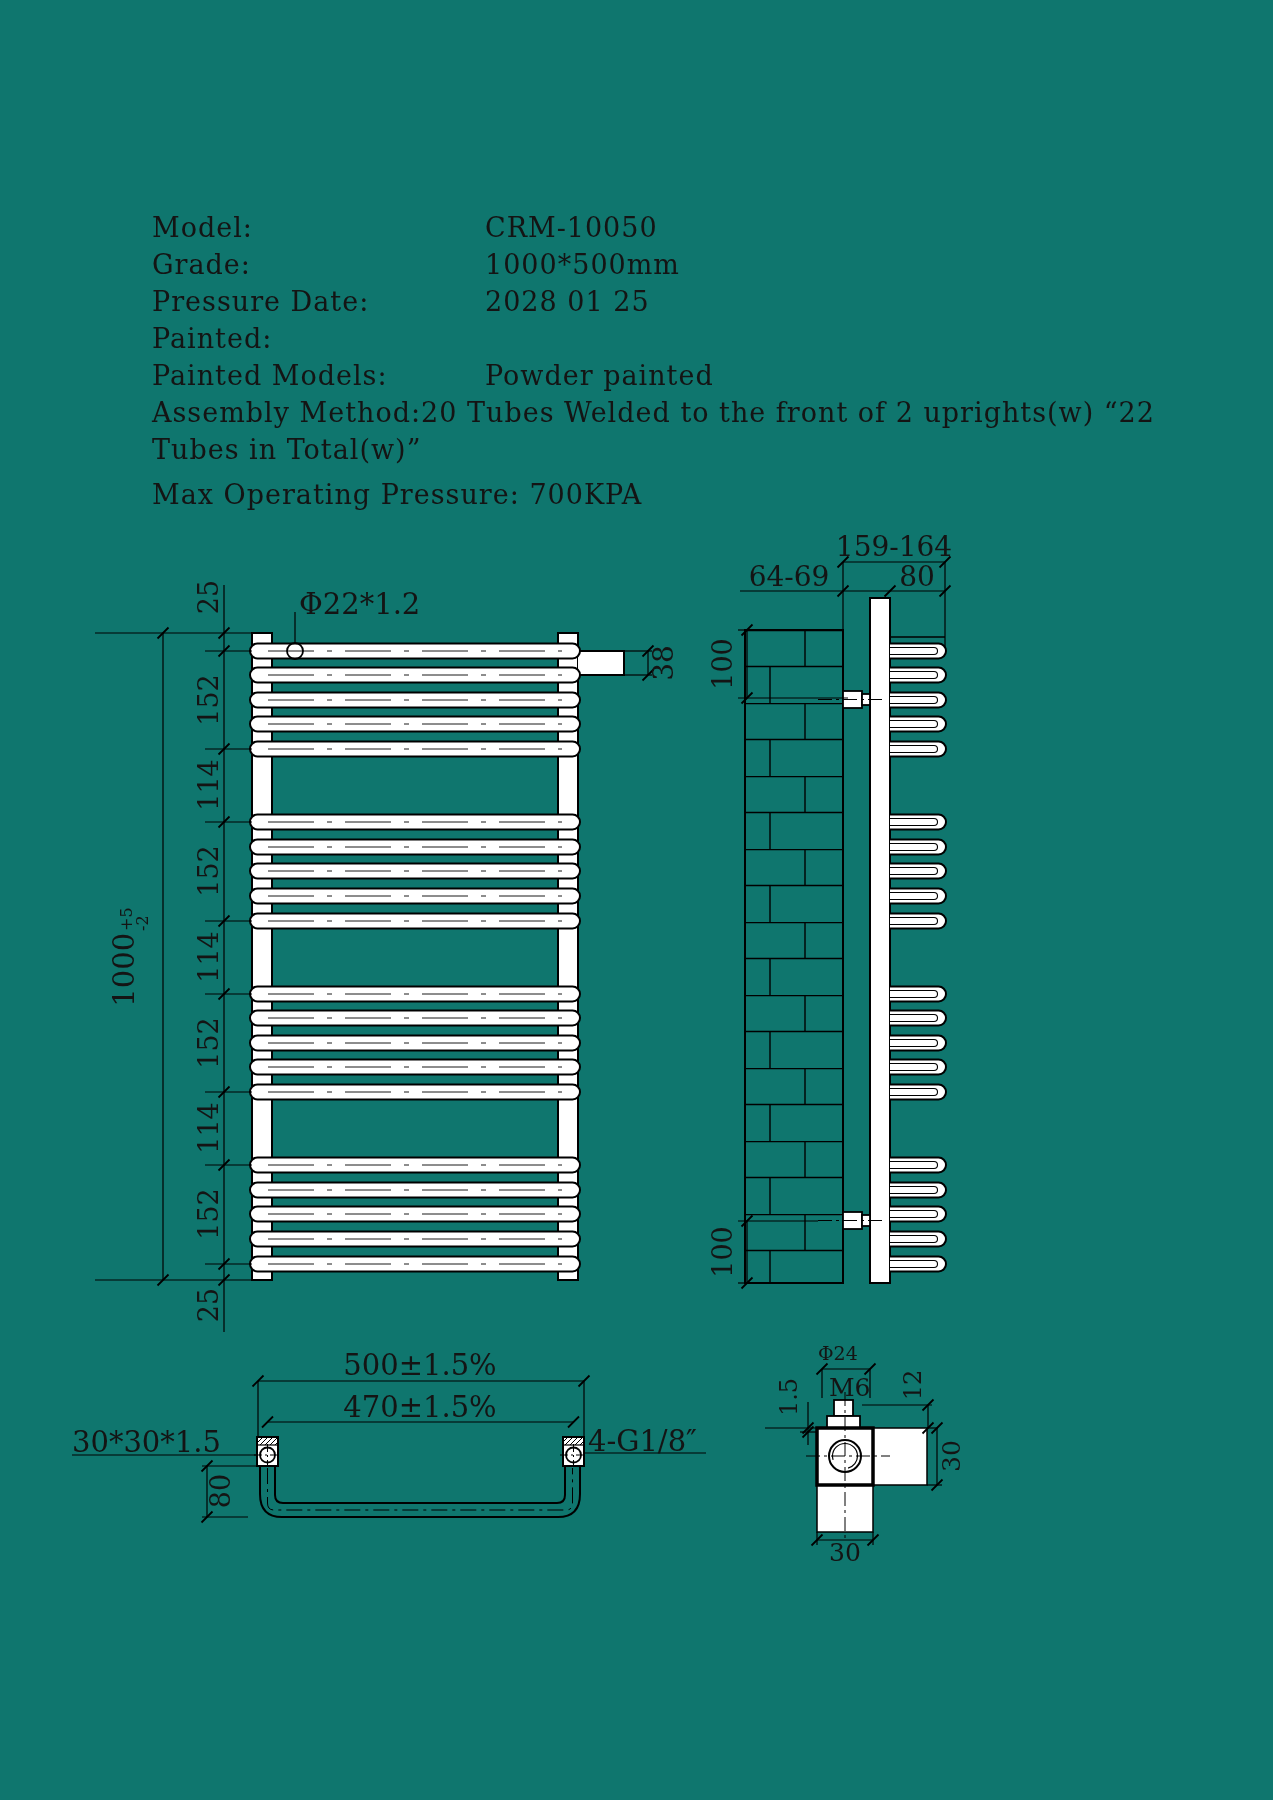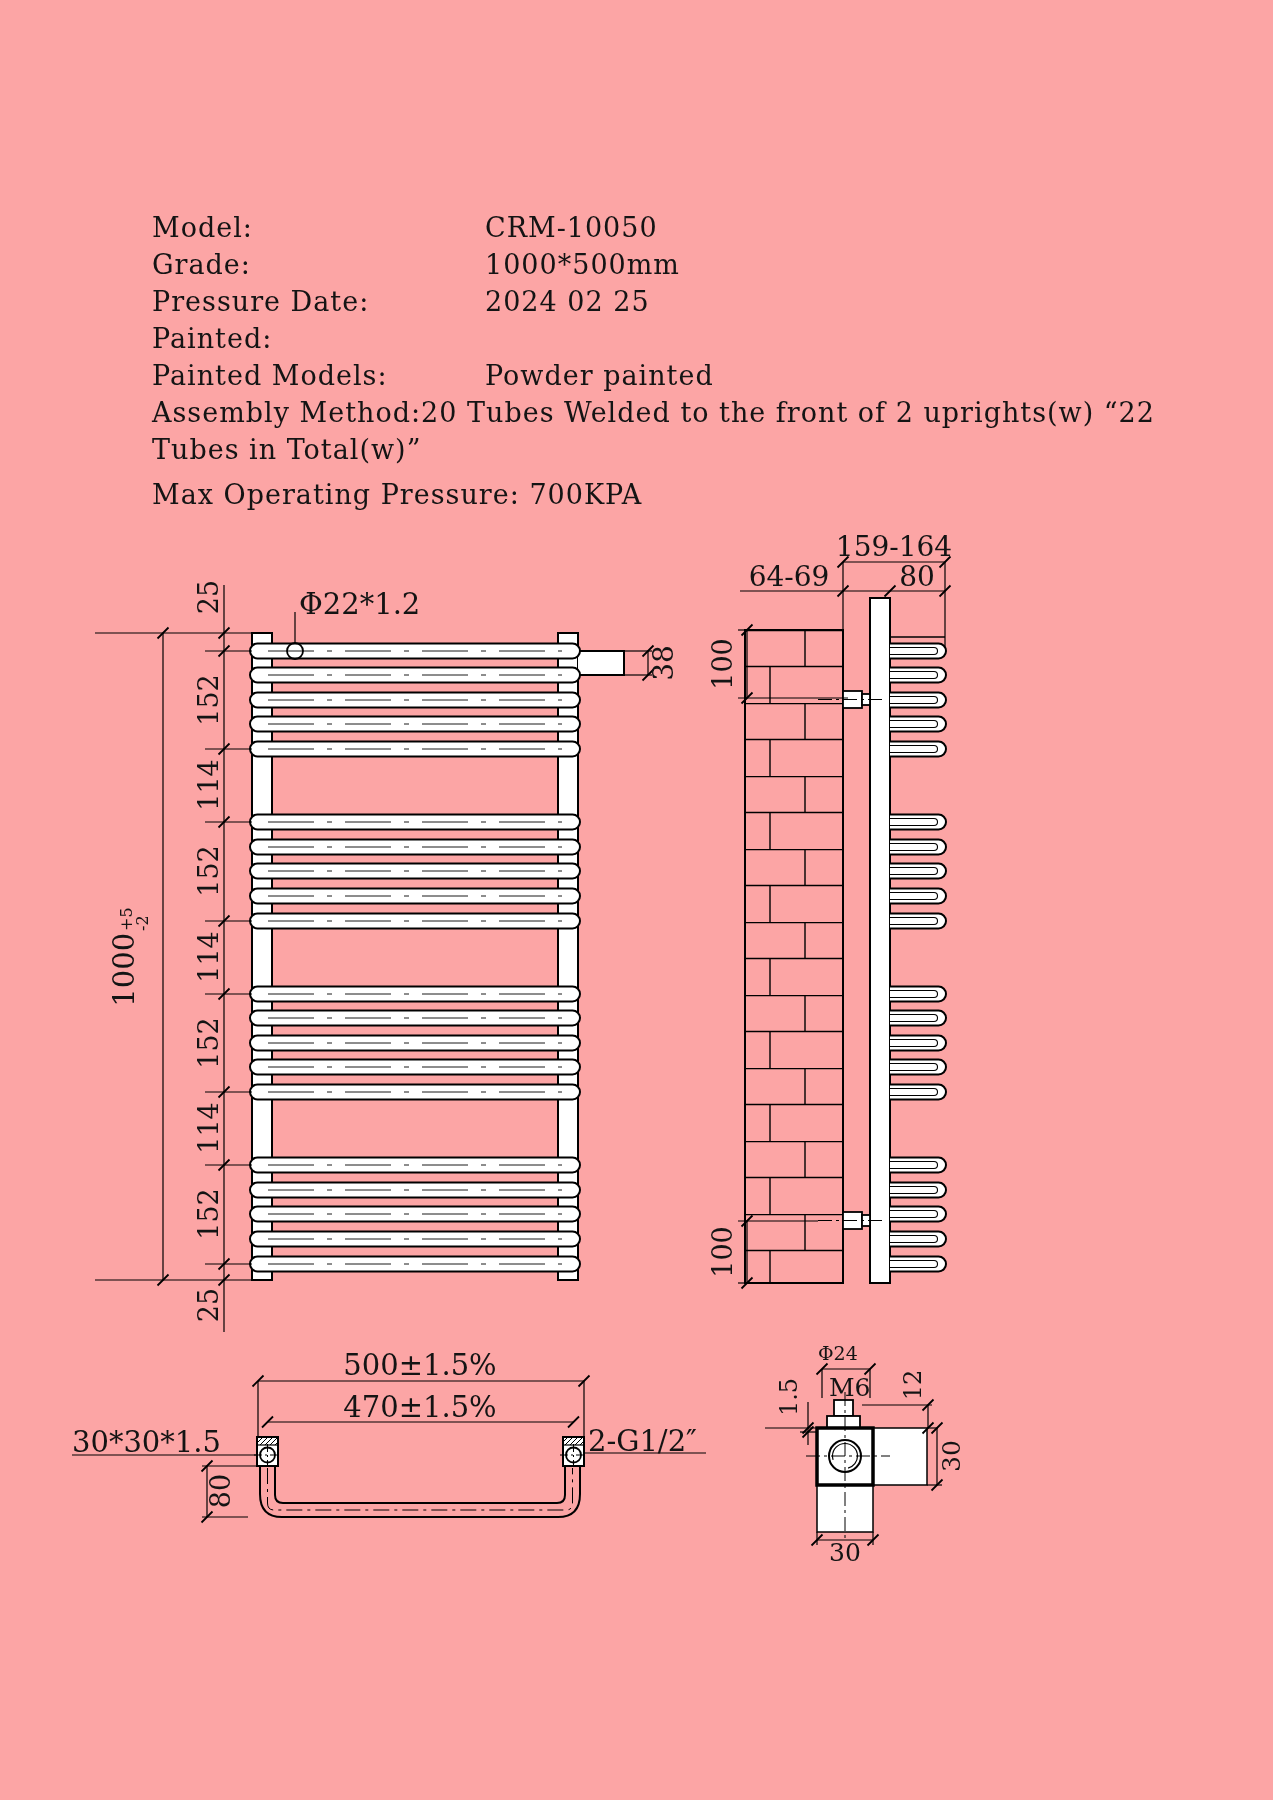--- a/index.html
+++ b/index.html
@@ -1,16 +1,16 @@
 <!DOCTYPE html>
 <html><head>
 <meta charset="utf-8">
 <style>
   html,body{margin:0;padding:0;background:#e8e8e8;}
-  .canvas{position:relative;width:1273px;height:1800px;background:#fca5a5;margin:0 auto;
+  .canvas{position:relative;width:1273px;height:1800px;background:#0f766e;margin:0 auto;
           font-family:"DejaVu Serif",serif;color:#141414;overflow:hidden;}
   .trow{position:absolute;left:0;width:100%;height:30px;}
   .tlabel{position:absolute;left:152px;font-size:27px;letter-spacing:1px;white-space:nowrap;}
   .tvalue{position:absolute;left:485px;font-size:27px;letter-spacing:1px;white-space:nowrap;}
   .lline{position:absolute;left:152px;font-size:27px;letter-spacing:1px;white-space:nowrap;}
   .ltext{position:absolute;font-size:27px;white-space:nowrap;}
   .htext{position:absolute;transform:translate(-50%,-50%);font-size:28px;white-space:nowrap;}
   .vtext{position:absolute;transform:translate(-50%,-50%) rotate(-90deg);font-size:27px;white-space:nowrap;}
   .sz29{font-size:29px;} .sz28{font-size:28px;} .sz27{font-size:19px;}
   .sz25{font-size:25px;} .sz24{font-size:24px;}
@@ -261,21 +261,21 @@
     <div class="trow" style="top:212px">
       <span class="tlabel">Model:</span>
       <span class="tvalue">CRM-10050</span>
     </div>
     <div class="trow" style="top:249px">
       <span class="tlabel">Grade:</span>
       <span class="tvalue">1000*500mm</span>
     </div>
     <div class="trow" style="top:286px">
       <span class="tlabel">Pressure Date:</span>
-      <span class="tvalue">2024 02 25</span>
+      <span class="tvalue">2028 01 25</span>
     </div>
     <div class="trow" style="top:323px">
       <span class="tlabel">Painted:</span>
     </div>
     <div class="trow" style="top:360px">
       <span class="tlabel">Painted Models:</span>
       <span class="tvalue">Powder painted</span>
     </div>
     <div class="lline" style="top:397px">Assembly Method:20 Tubes Welded to the front of 2 uprights(w) “22</div>
     <div class="lline" style="top:434px">Tubes in Total(w)”</div>
@@ -302,21 +302,21 @@
 
   <div class="htext" style="left:894px;top:546px">159-164</div>
   <div class="htext" style="left:789px;top:576px">64-69</div>
   <div class="htext" style="left:917px;top:576px">80</div>
   <div class="vtext" style="left:722px;top:664px">100</div>
   <div class="vtext" style="left:722px;top:1252px">100</div>
 
   <div class="htext sz29" style="left:420px;top:1365px">500±1.5%</div>
   <div class="htext sz29" style="left:420px;top:1407px">470±1.5%</div>
   <div class="ltext sz29" style="left:72px;top:1425px">30*30*1.5</div>
-  <div class="ltext sz29" style="left:588px;top:1424px">2-G1/2″</div>
+  <div class="ltext sz29" style="left:588px;top:1424px">4-G1/8″</div>
   <div class="vtext" style="left:220px;top:1491px">80</div>
 
   <div class="ltext sz27" style="left:818px;top:1342px">Φ24</div>
   <div class="ltext sz25" style="left:829px;top:1373px">M6</div>
   <div class="vtext sz24" style="left:789px;top:1397px">1.5</div>
   <div class="vtext sz24" style="left:913px;top:1385px">12</div>
   <div class="vtext sz25" style="left:951px;top:1456px">30</div>
   <div class="htext sz25" style="left:845px;top:1552px">30</div>
 
 </div>

